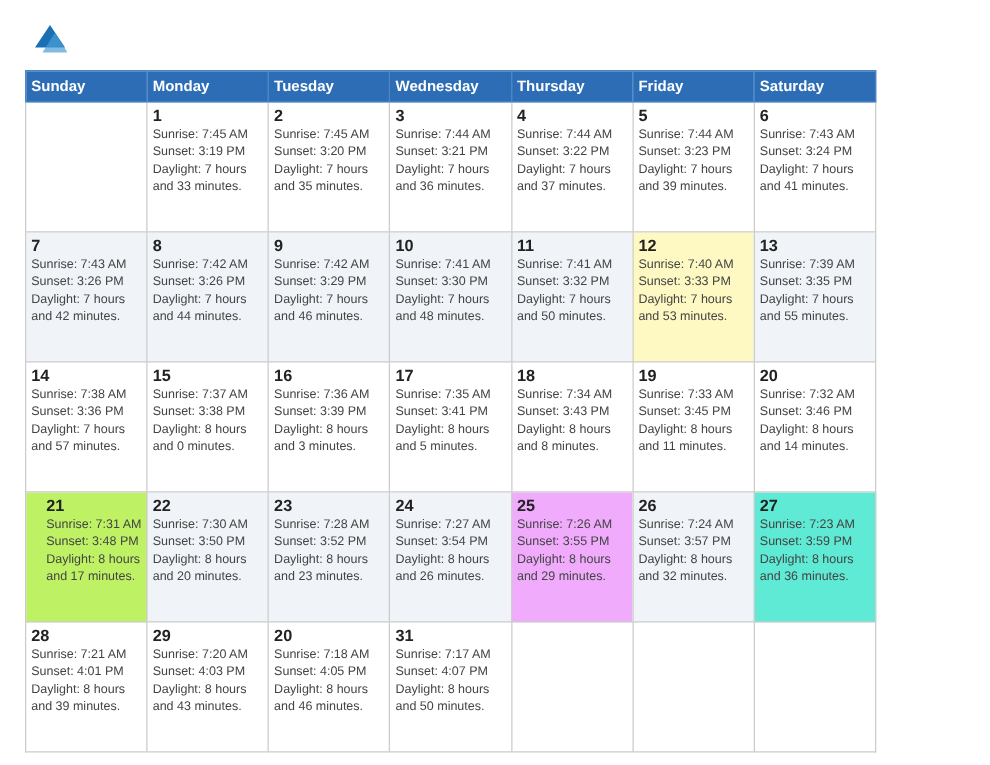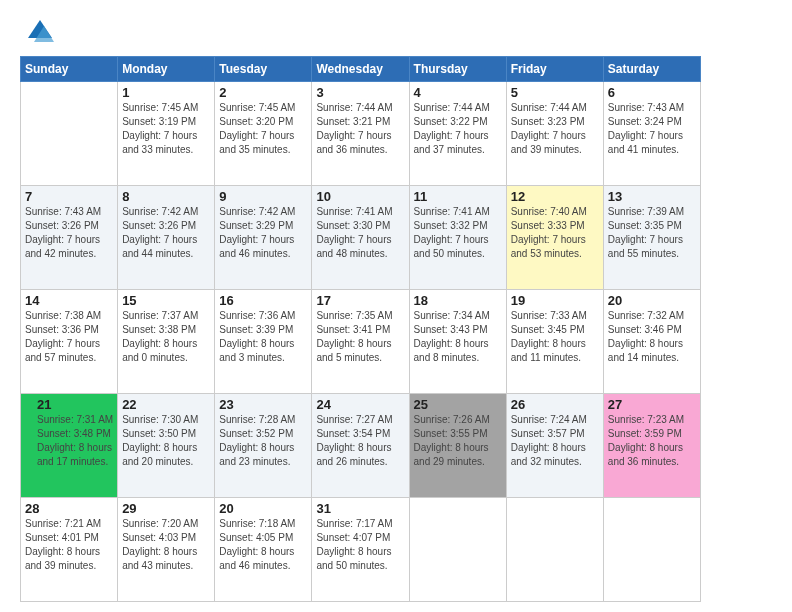--- a/index.html
+++ b/index.html
@@ -219,45 +219,45 @@
           <td>
             <span class="day-num">19</span>
             <div class="day-info">Sunrise: 7:33 AM<br>Sunset: 3:45 PM<br>Daylight: 8 hours and 11 minutes.</div>
           </td>
           <td>
             <span class="day-num">20</span>
             <div class="day-info">Sunrise: 7:32 AM<br>Sunset: 3:46 PM<br>Daylight: 8 hours and 14 minutes.</div>
           </td>
         </tr>
         <tr>
-          <td style="background: #22c55e; padding-left: 16px;">
+          <td style="background: #bef264; padding-left: 16px;">
             <span class="day-num">21</span>
             <div class="day-info">Sunrise: 7:31 AM<br>Sunset: 3:48 PM<br>Daylight: 8 hours and 17 minutes.</div>
           </td>
           <td style="background: rgb(240, 244, 248);">
             <span class="day-num">22</span>
             <div class="day-info">Sunrise: 7:30 AM<br>Sunset: 3:50 PM<br>Daylight: 8 hours and 20 minutes.</div>
           </td>
           <td style="background: rgb(240, 244, 248);">
             <span class="day-num">23</span>
             <div class="day-info">Sunrise: 7:28 AM<br>Sunset: 3:52 PM<br>Daylight: 8 hours and 23 minutes.</div>
           </td>
           <td style="background: rgb(240, 244, 248); margin-left: 20px;">
             <span class="day-num">24</span>
             <div class="day-info">Sunrise: 7:27 AM<br>Sunset: 3:54 PM<br>Daylight: 8 hours and 26 minutes.</div>
           </td>
-          <td style="background: #a3a3a3;">
+          <td style="background: #f0abfc;">
             <span class="day-num">25</span>
             <div class="day-info">Sunrise: 7:26 AM<br>Sunset: 3:55 PM<br>Daylight: 8 hours and 29 minutes.</div>
           </td>
           <td style="background: rgb(240, 244, 248);">
             <span class="day-num">26</span>
             <div class="day-info">Sunrise: 7:24 AM<br>Sunset: 3:57 PM<br>Daylight: 8 hours and 32 minutes.</div>
           </td>
-          <td style="background: #f9a8d4;">
+          <td style="background: #5eead4;">
             <span class="day-num">27</span>
             <div class="day-info">Sunrise: 7:23 AM<br>Sunset: 3:59 PM<br>Daylight: 8 hours and 36 minutes.</div>
           </td>
         </tr>
         <tr>
           <td>
             <span class="day-num">28</span>
             <div class="day-info">Sunrise: 7:21 AM<br>Sunset: 4:01 PM<br>Daylight: 8 hours and 39 minutes.</div>
           </td>
           <td>

